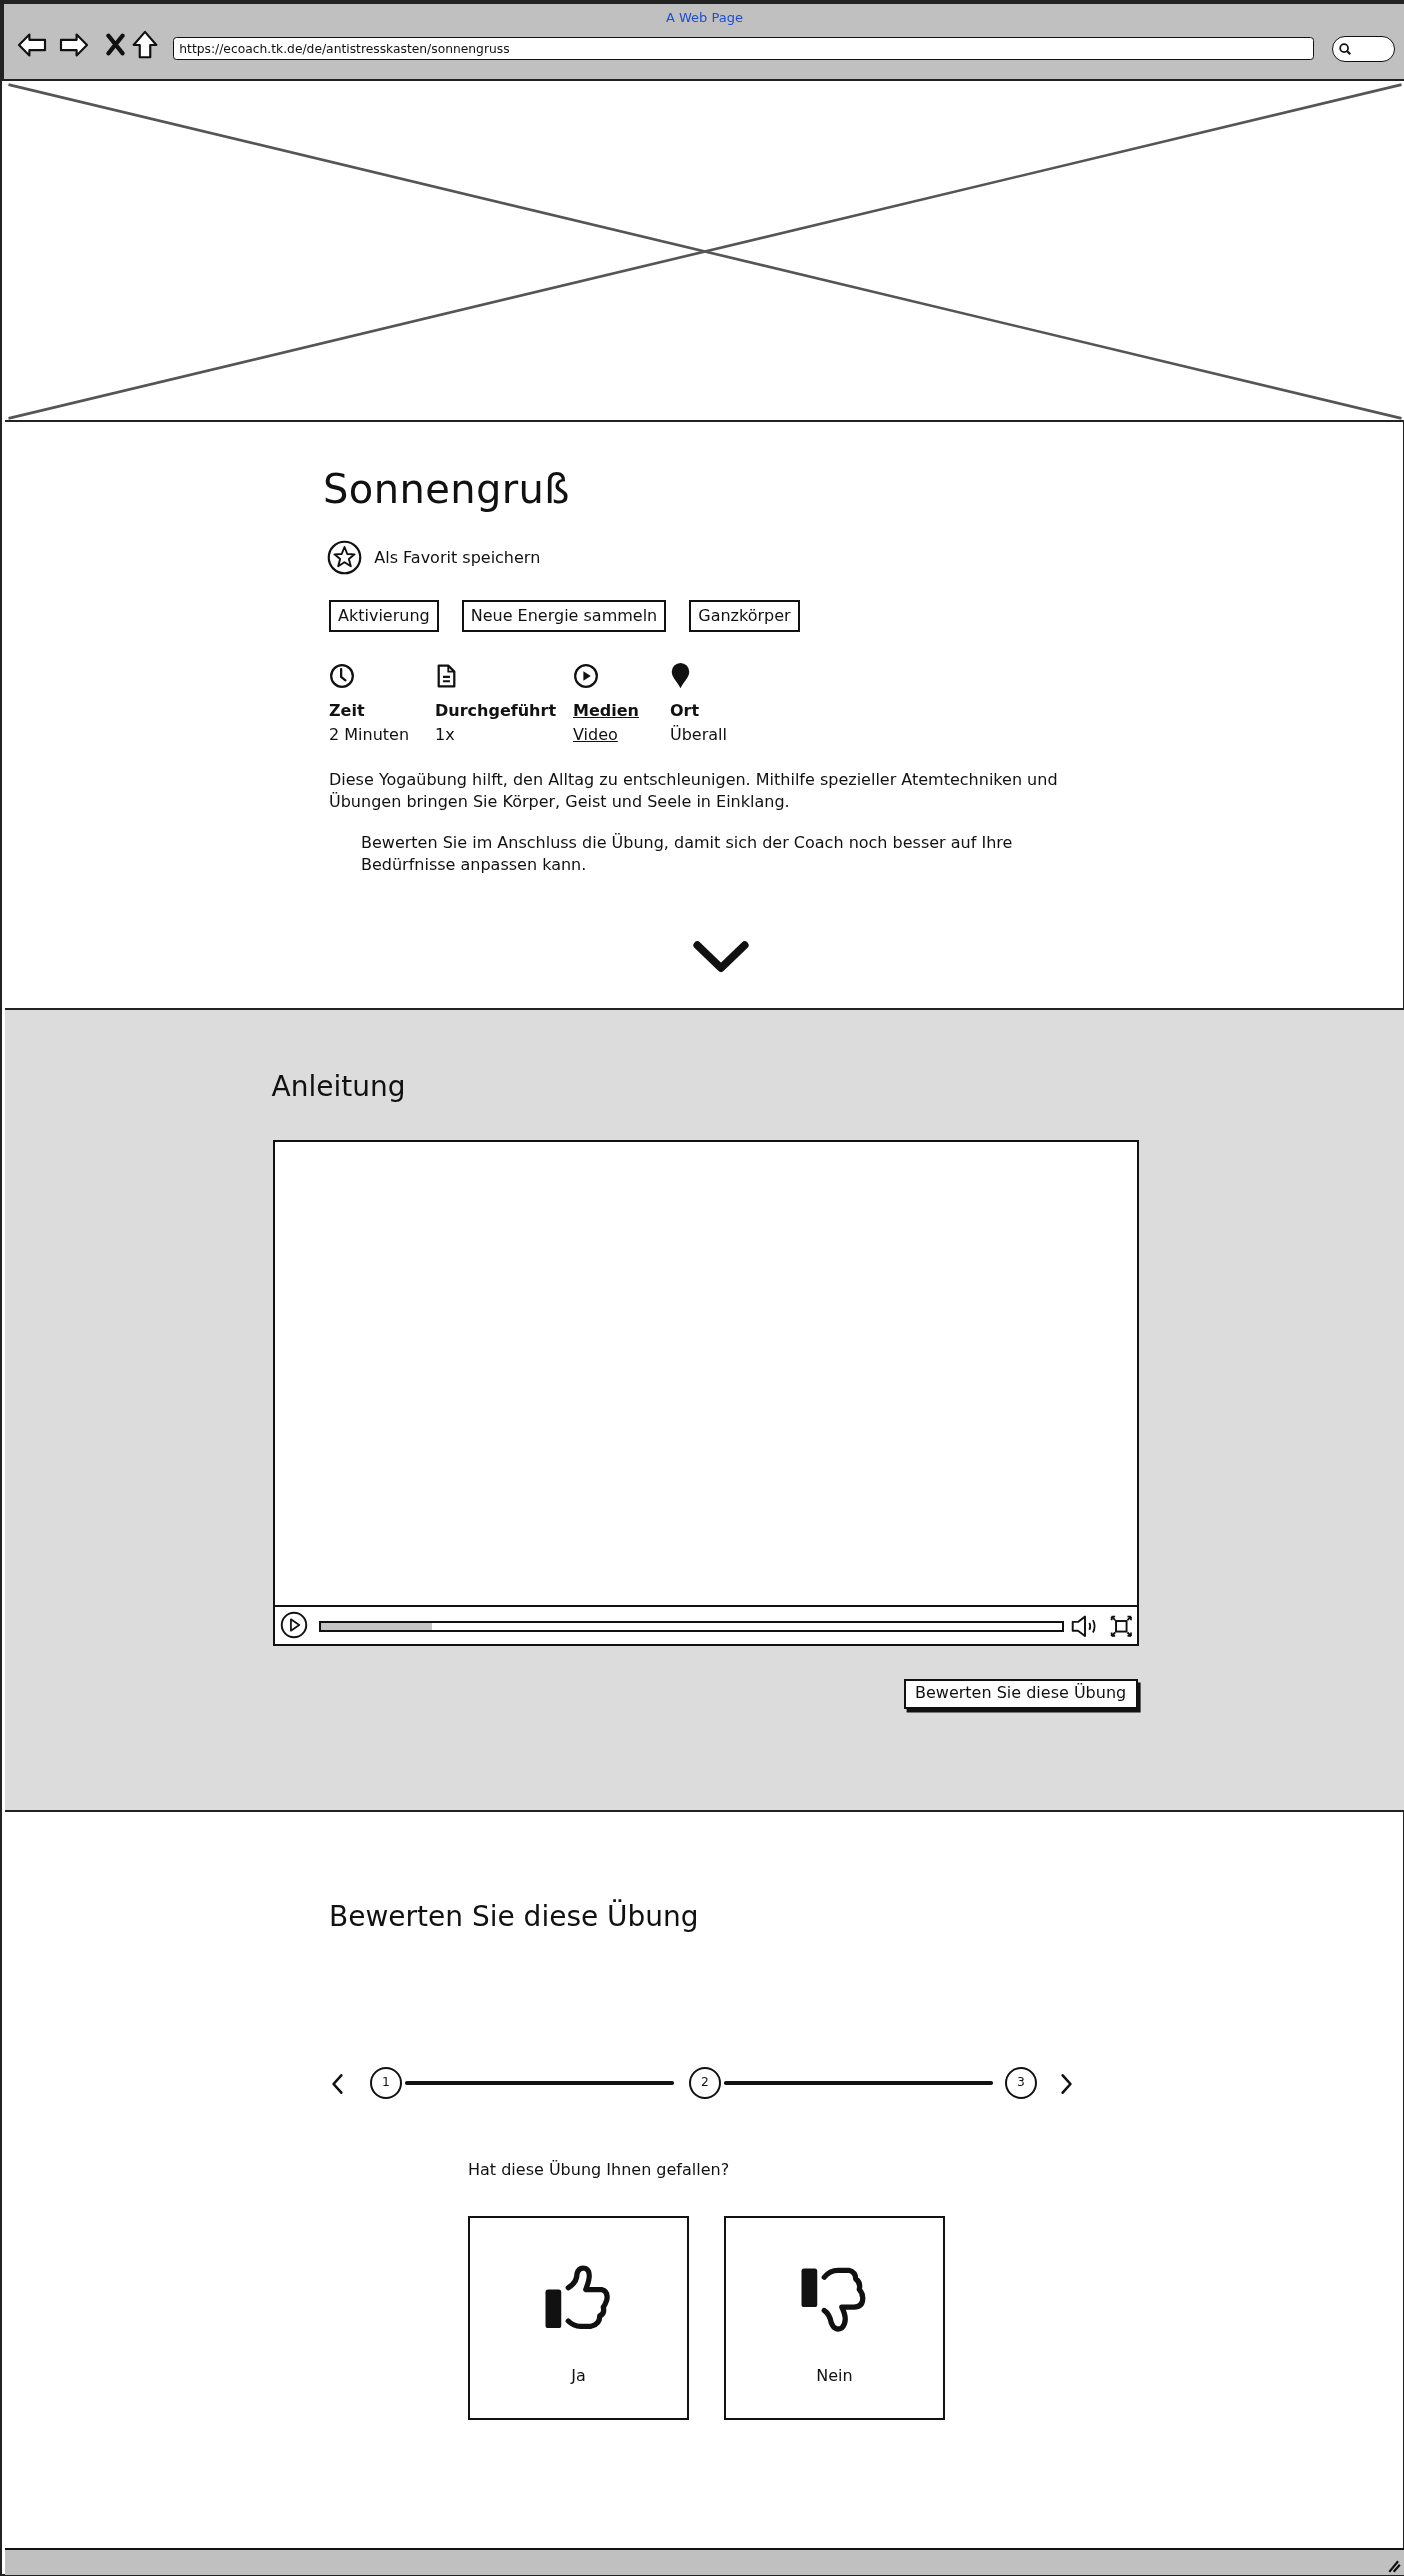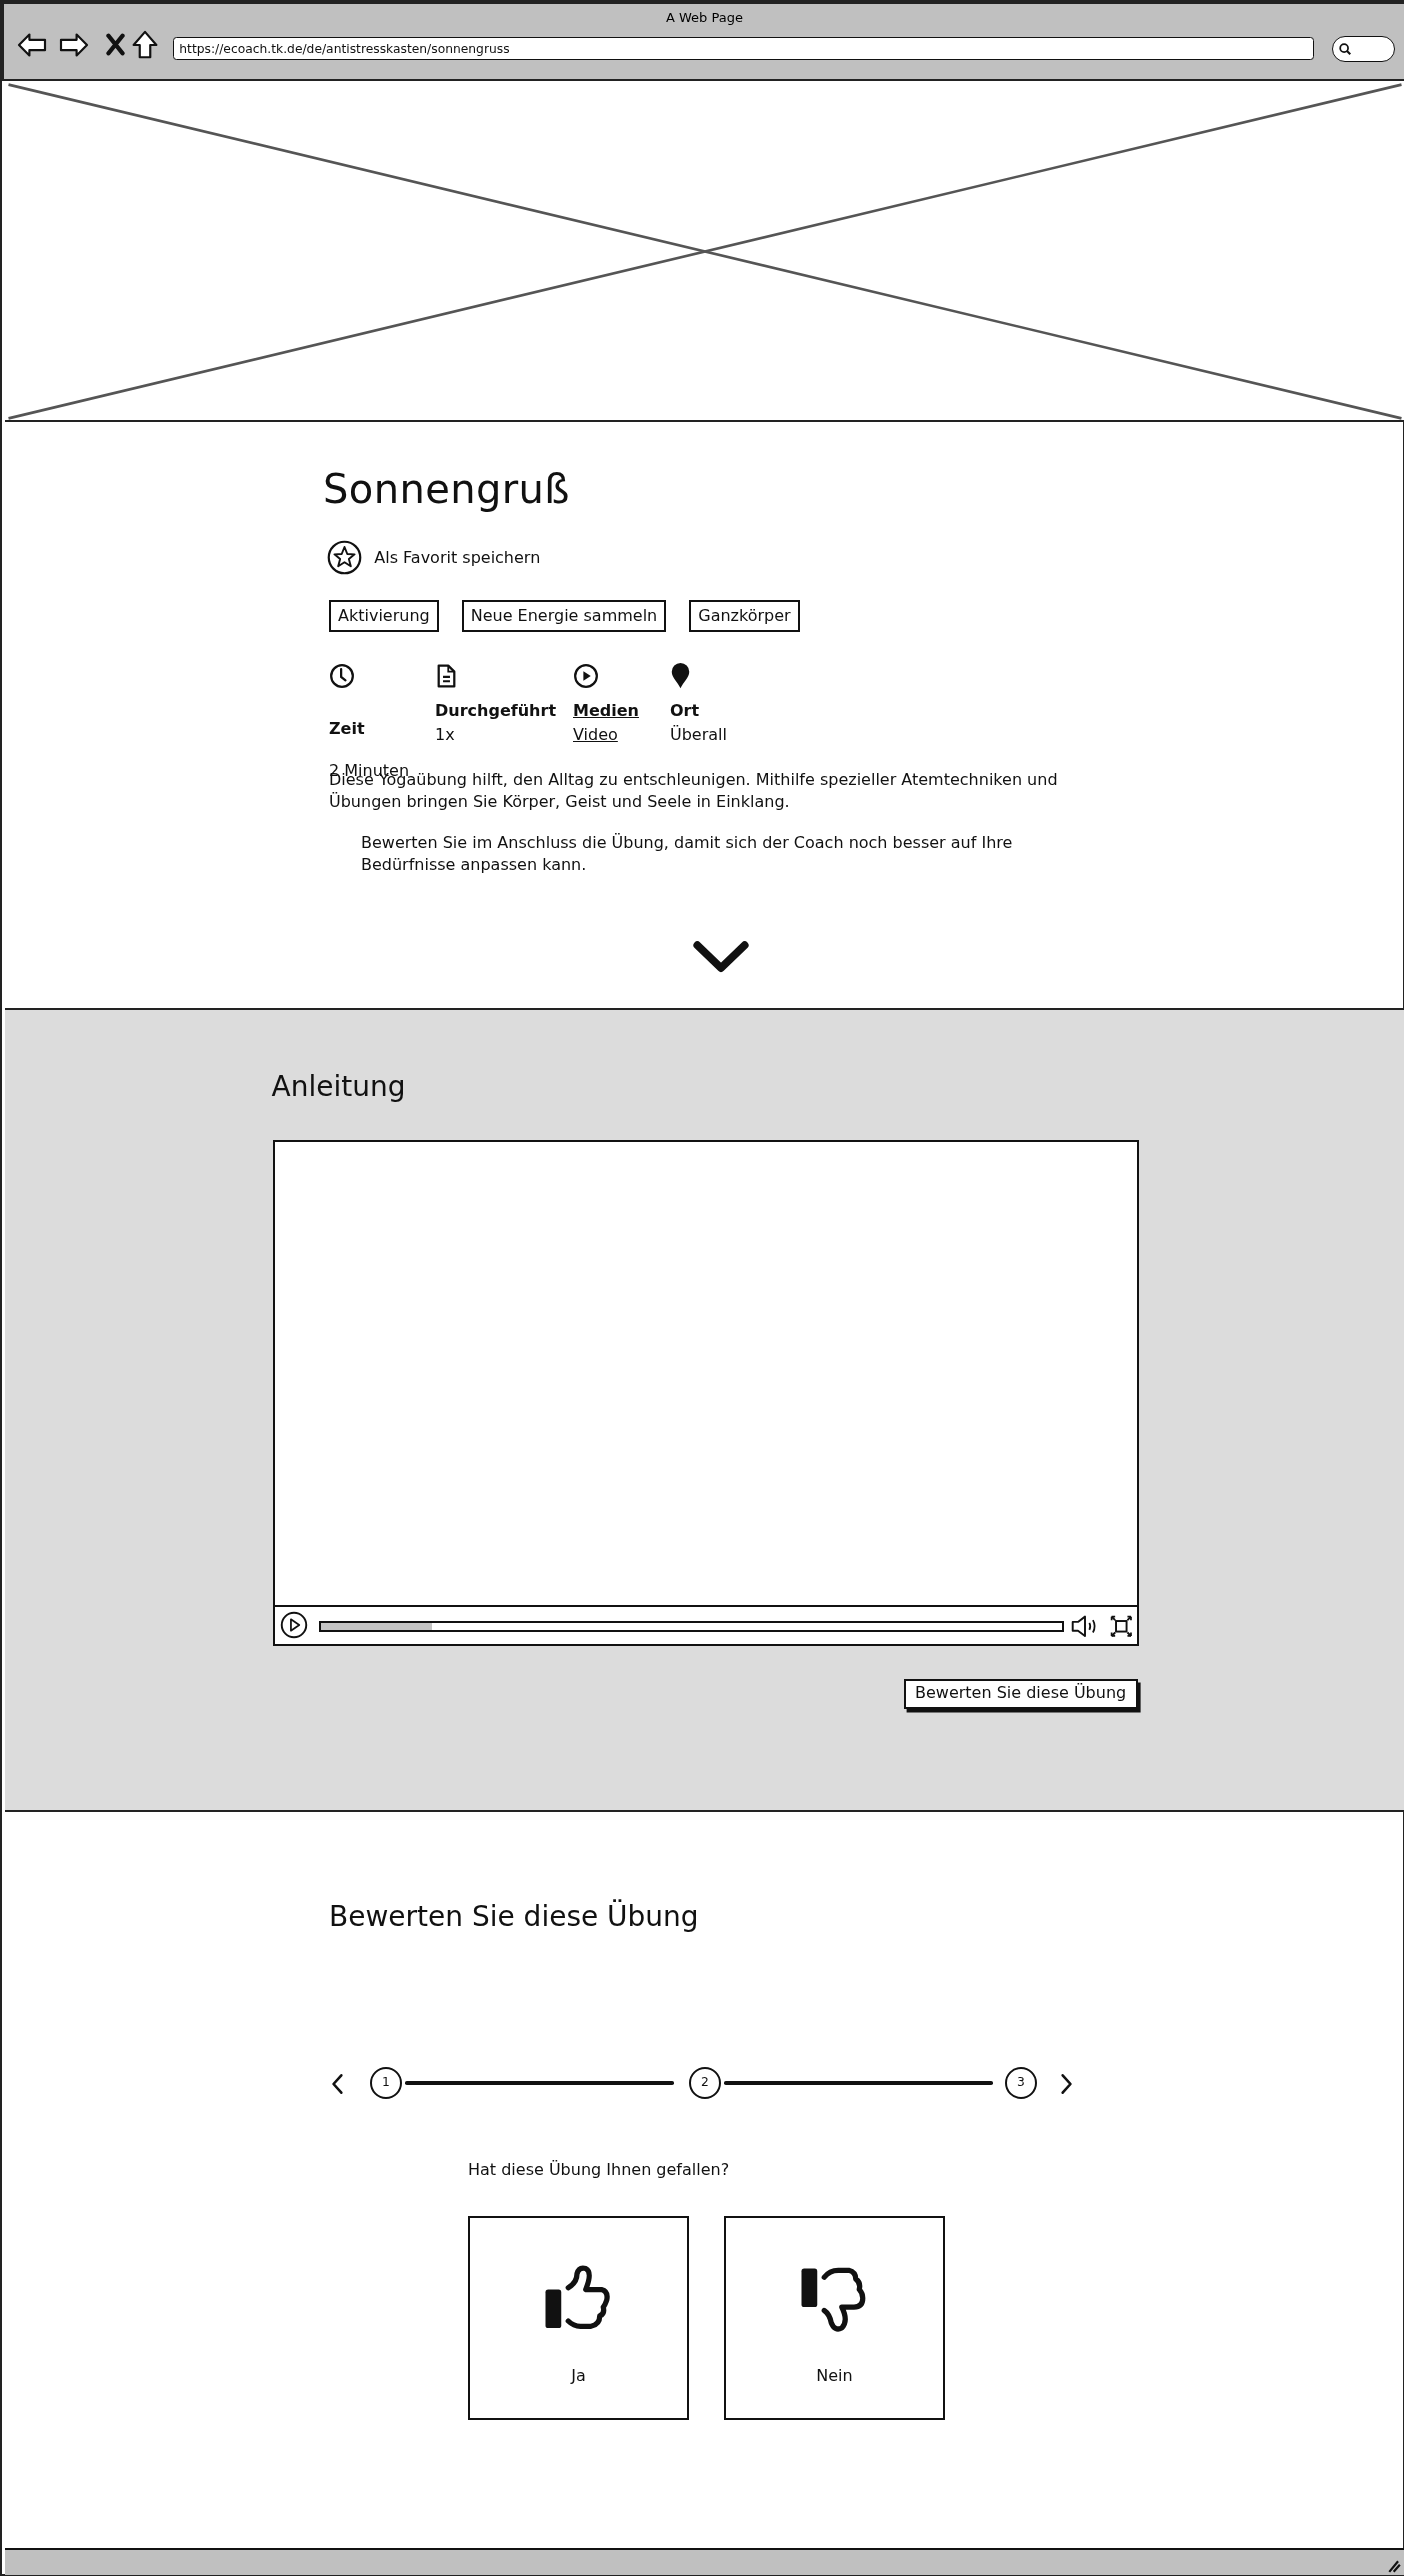--- a/index.html
+++ b/index.html
@@ -3,40 +3,40 @@
 <meta charset="utf-8">
 <style>
   * { box-sizing: border-box; margin: 0; padding: 0; }
   html, body { width: 1405px; height: 2576px; background: #ffffff; overflow: hidden; }
   body { font-family: "DejaVu Sans", sans-serif; color: #111; position: relative; }
 
   .frame { position: absolute; left: 0; top: 0; width: 1405px; height: 2576px; border: 2.6px solid #222; background: #fff; }
 
   
   .chrome { position: absolute; left: 0; top: 0; width: 1405px; height: 79px; background: #c0c0c0; border: 2.6px solid #222; border-bottom: 2.6px solid #222; }
-  .chrome-title { position: absolute; top: 6.1px; left: 0; width: 100%; text-align: center; font-size: 13px; color: #000000; }
+  .chrome-title { position: absolute; top: 6.1px; left: 0; width: 100%; text-align: center; font-size: 13px; color: #1d4ed8; }
   .nav-icon { position: absolute; top: 24.6px; width: 32px; height: 32px; display: flex; align-items: center; justify-content: center; }
   .url-bar { position: absolute; left: 169px; top: 33px; width: 1141px; height: 23px; background: #fff; border: 1.8px solid #111; border-radius: 3.5px; font-size: 12.3px; padding: 2.6px 5.3px; line-height: 16px; }
   .search-pill { position: absolute; left: 1328px; top: 32px; width: 63px; height: 26px; background: #fff; border: 1.8px solid #111; border-radius: 13px; }
   .search-pill svg { position: absolute; left: 5.3px; top: 5.3px; }
 
   
   .hero { position: absolute; left: 2.6px; top: 79px; width: 1400px; height: 341px; border-bottom: 2.6px solid #222; background: #fff; }
   .hero svg { position: absolute; left: 0; top: 0; }
 
   
   .title { position: absolute; left: 321px; top: 464px; font-size: 40px; font-weight: normal; letter-spacing: 0.4px; }
   .fav { position: absolute; left: 325px; top: 538px; display: flex; align-items: center; gap: 12.3px; cursor: pointer; }
   .fav-label { font-size: 16px; }
   .tags { position: absolute; left: 327px; top: 598px; display: flex; gap: 23px; }
   .tag { border: 2.2px solid #111; padding: 4.4px 7px; font-size: 16px; background: #fff; cursor: pointer; white-space: nowrap; }
 
   .meta { position: absolute; left: 327px; top: 660px; display: flex; }
   .meta-col { display: flex; flex-direction: column; }
-  .meta-col:nth-child(1) { width: 106px; gap: 18px; }
+  .meta-col:nth-child(1) { width: 106px; }
   .meta-col:nth-child(2) { width: 138px; }
   .meta-col:nth-child(3) { width: 97px; text-decoration: underline; }
   .meta-col:nth-child(4) { width: 105px; }
   .meta-icon { height: 28px; display: flex; align-items: center; }
   .meta-label { font-weight: bold; font-size: 16px; margin-top: 10.5px; }
   .meta-value { font-size: 16px; margin-top: 5.3px; }
 
   .desc { position: absolute; left: 327px; top: 767px; width: 738px; font-size: 16px; line-height: 22px; }
   .desc p + p { margin-top: 19.3px; margin-left: 32px; }
 

